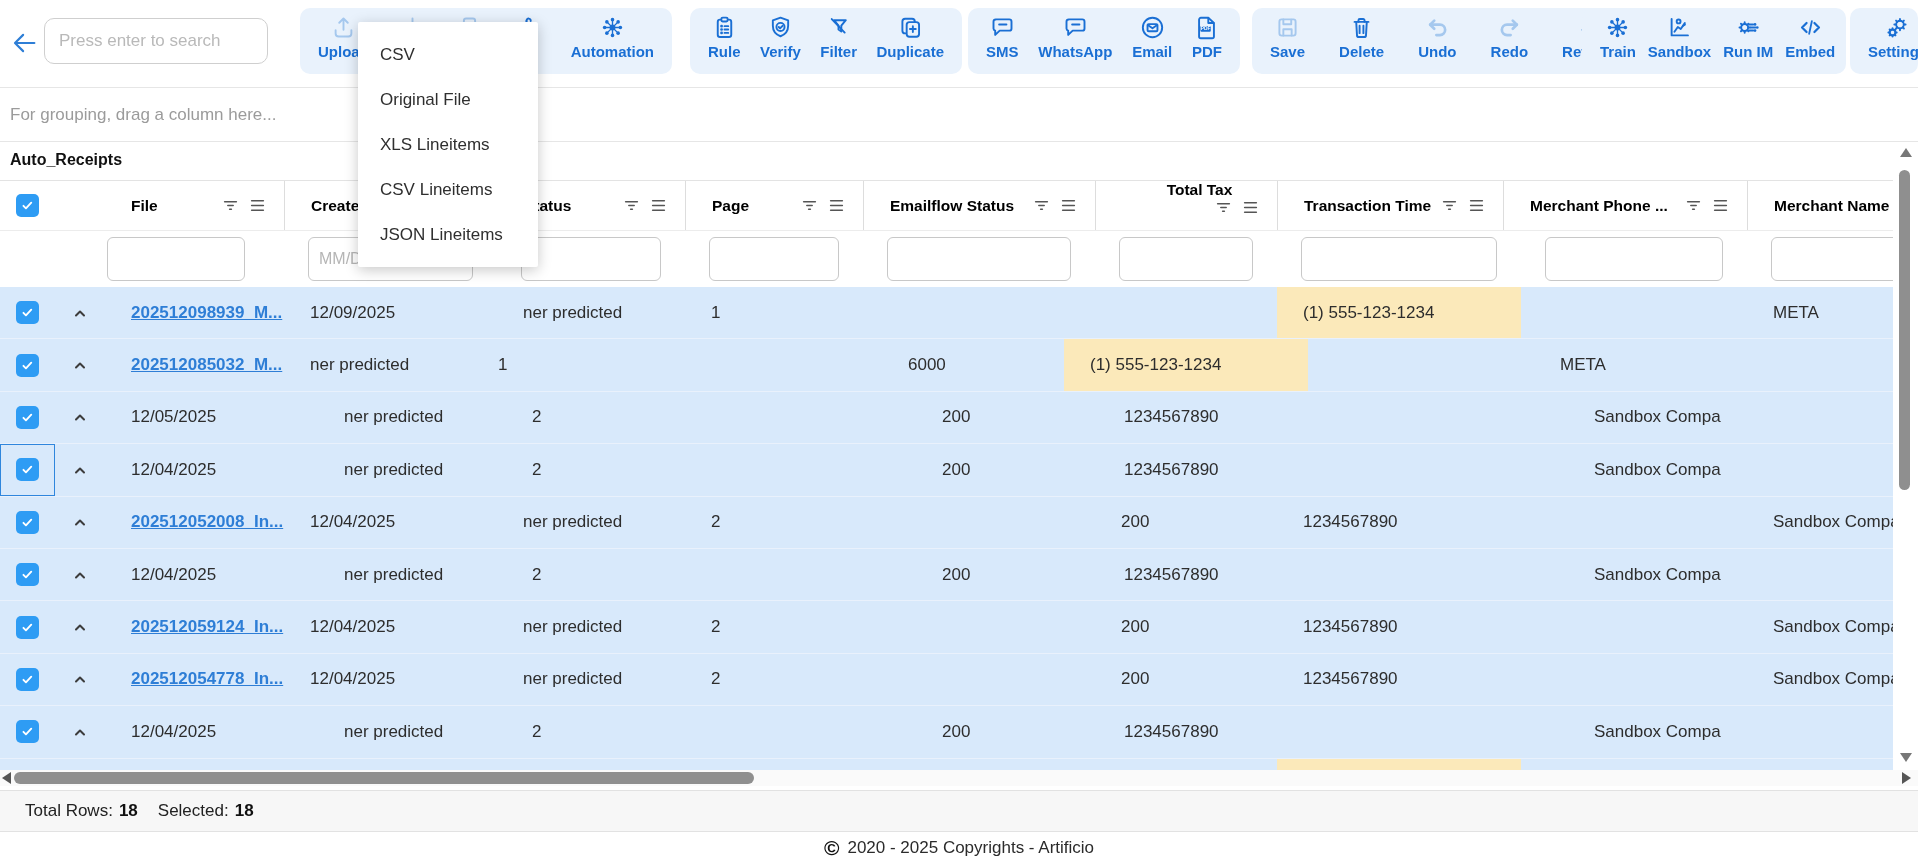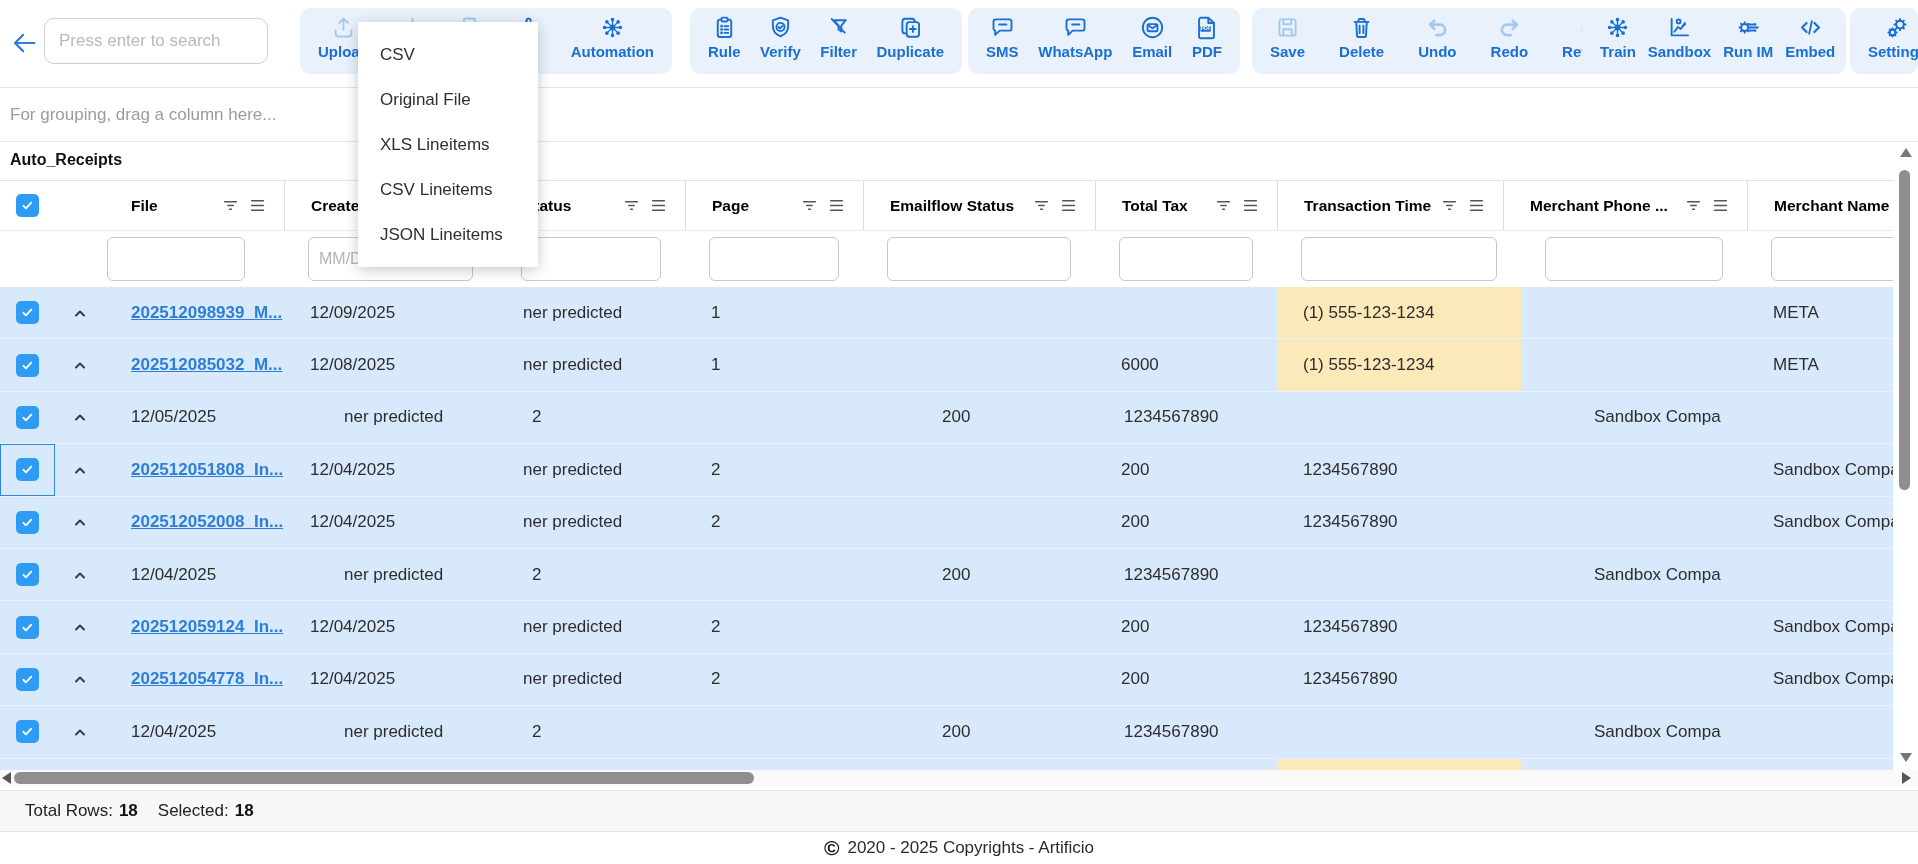--- a/index.html
+++ b/index.html
@@ -368,21 +368,21 @@
         <span>Emailflow Status</span>
         <span class="hicons">
           <span class="hic"><svg class="icon" viewBox="0 0 16 16">
               <path stroke-width="1.5" d="M2.5 4.5h11M5.5 8h5M7.2 11.5h1.6"></path>
             </svg></span>
           <span class="hic"><svg class="icon" viewBox="0 0 16 16">
               <path stroke-width="1.5" d="M2.5 3.5h11M2.5 8h11M2.5 12.5h11"></path>
             </svg></span>
         </span>
       </div>
-      <div class="cell sep" style="width: 182px;">
+      <div class="cell sep" style="width: 182px; flex-direction: column;">
         <span>Total Tax</span>
         <span class="hicons">
           <span class="hic"><svg class="icon" viewBox="0 0 16 16">
               <path stroke-width="1.5" d="M2.5 4.5h11M5.5 8h5M7.2 11.5h1.6"></path>
             </svg></span>
           <span class="hic"><svg class="icon" viewBox="0 0 16 16">
               <path stroke-width="1.5" d="M2.5 3.5h11M2.5 8h11M2.5 12.5h11"></path>
             </svg></span>
         </span>
       </div>
@@ -498,23 +498,20 @@
           </span>
         </div>
         <div class="cell c-expand" style="width: 50px;">
           <span class="chev"><svg class="icon" viewBox="0 0 18 18">
               <path stroke-width="2" d="M5 11.5 9 7.5l4 4"></path>
             </svg></span>
         </div>
         <div class="cell" style="width: 179px;">
           <span class="file-link">202512085032_M...</span>
         </div>
-        <div class="cell" style="width: 213px;">
-          <span>12/08/2025</span>
-        </div>
         <div class="cell" style="width: 188px;">
           <span>ner predicted</span>
         </div>
         <div class="cell" style="width: 178px;">
           <span>1</span>
         </div>
         <div class="cell" style="width: 232px;">
           <span></span>
         </div>
         <div class="cell" style="width: 182px;">
@@ -573,23 +570,20 @@
           <span class="cbx">
             <svg class="icon" viewBox="0 0 24 24">
               <path d="M5.5 12.5l4 4 8.5-9"></path>
             </svg>
           </span>
         </div>
         <div class="cell c-expand" style="width: 50px;">
           <span class="chev"><svg class="icon" viewBox="0 0 18 18">
               <path stroke-width="2" d="M5 11.5 9 7.5l4 4"></path>
             </svg></span>
-        </div>
-        <div class="cell" style="width: 179px;">
-          <span class="file-link">202512051808_In...</span>
         </div>
         <div class="cell" style="width: 213px;">
           <span>12/04/2025</span>
         </div>
         <div class="cell" style="width: 188px;">
           <span>ner predicted</span>
         </div>
         <div class="cell" style="width: 178px;">
           <span>2</span>
         </div>

